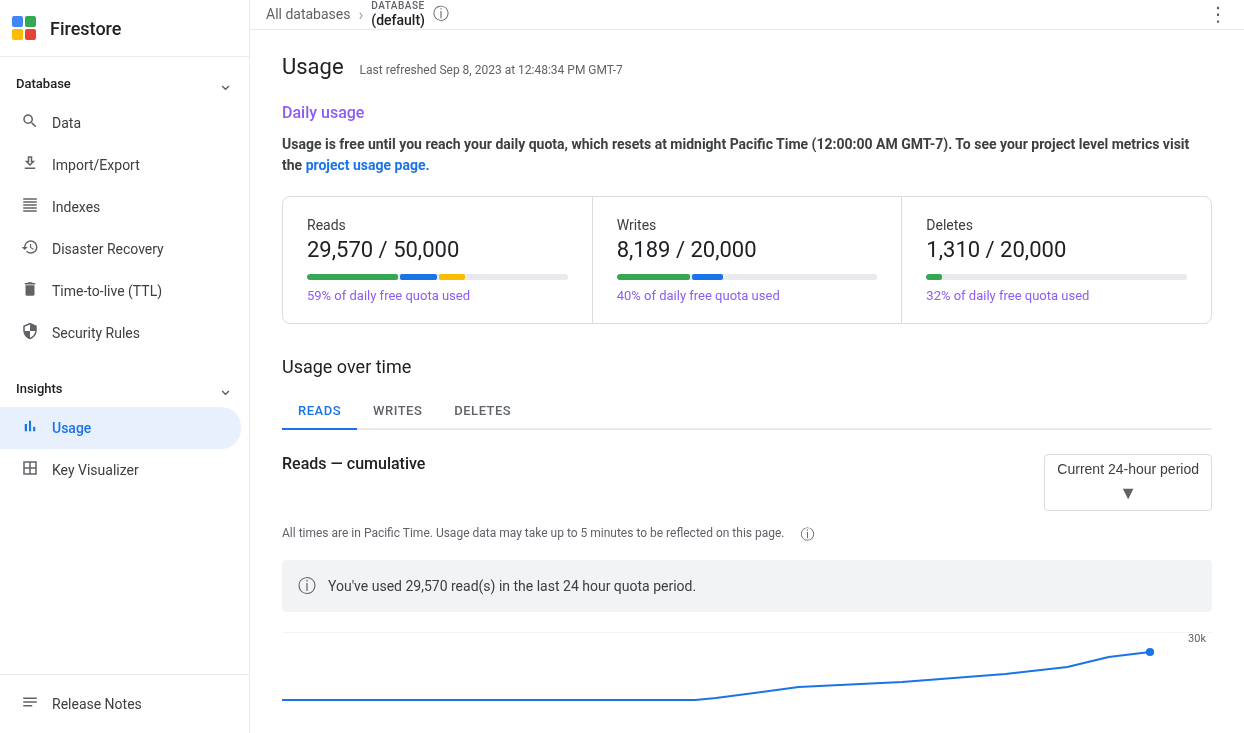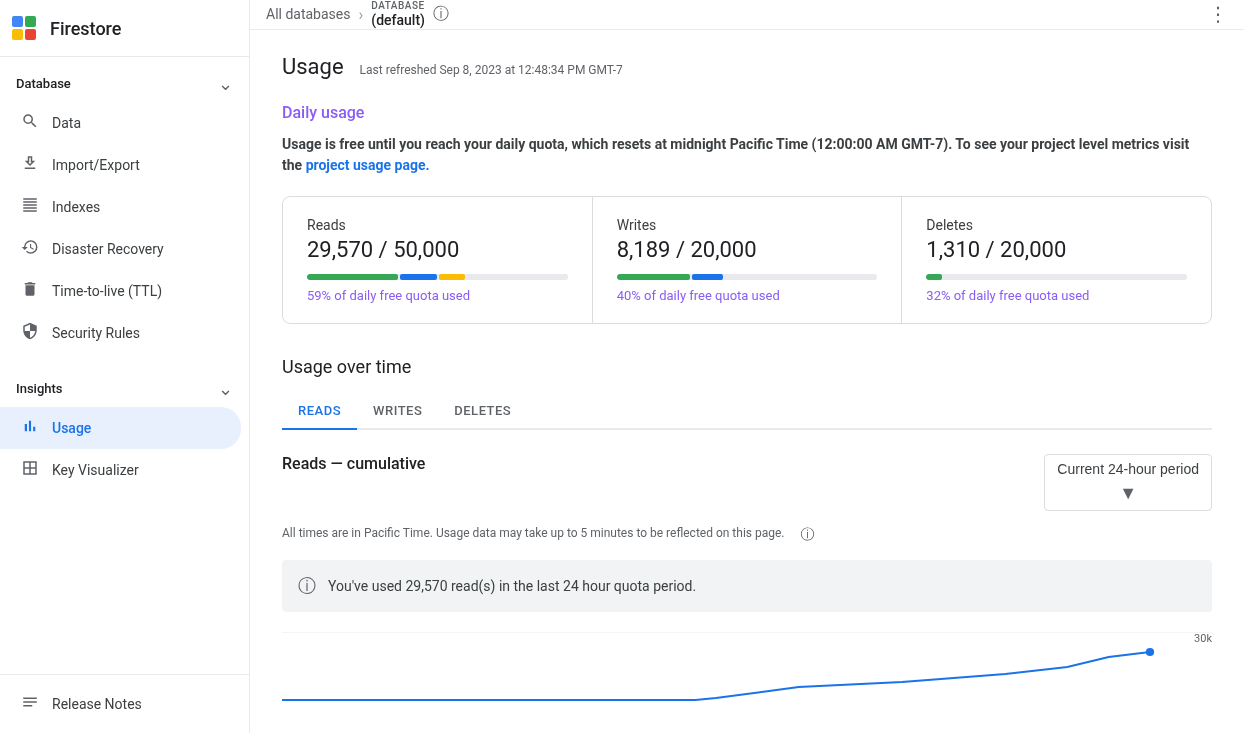--- a/index.html
+++ b/index.html
@@ -286,21 +286,21 @@
     }
 
     
     .chart-area {
       position: relative;
       height: 80px;
       overflow: hidden;
     }
     .chart-y-label {
       position: absolute;
-      right: 0;
+      right: 6px;
       top: 0;
       font-size: 11px;
       color: #5f6368;
     }
     .chart-svg {
       width: 100%;
       height: 70px;
     }
 
     

